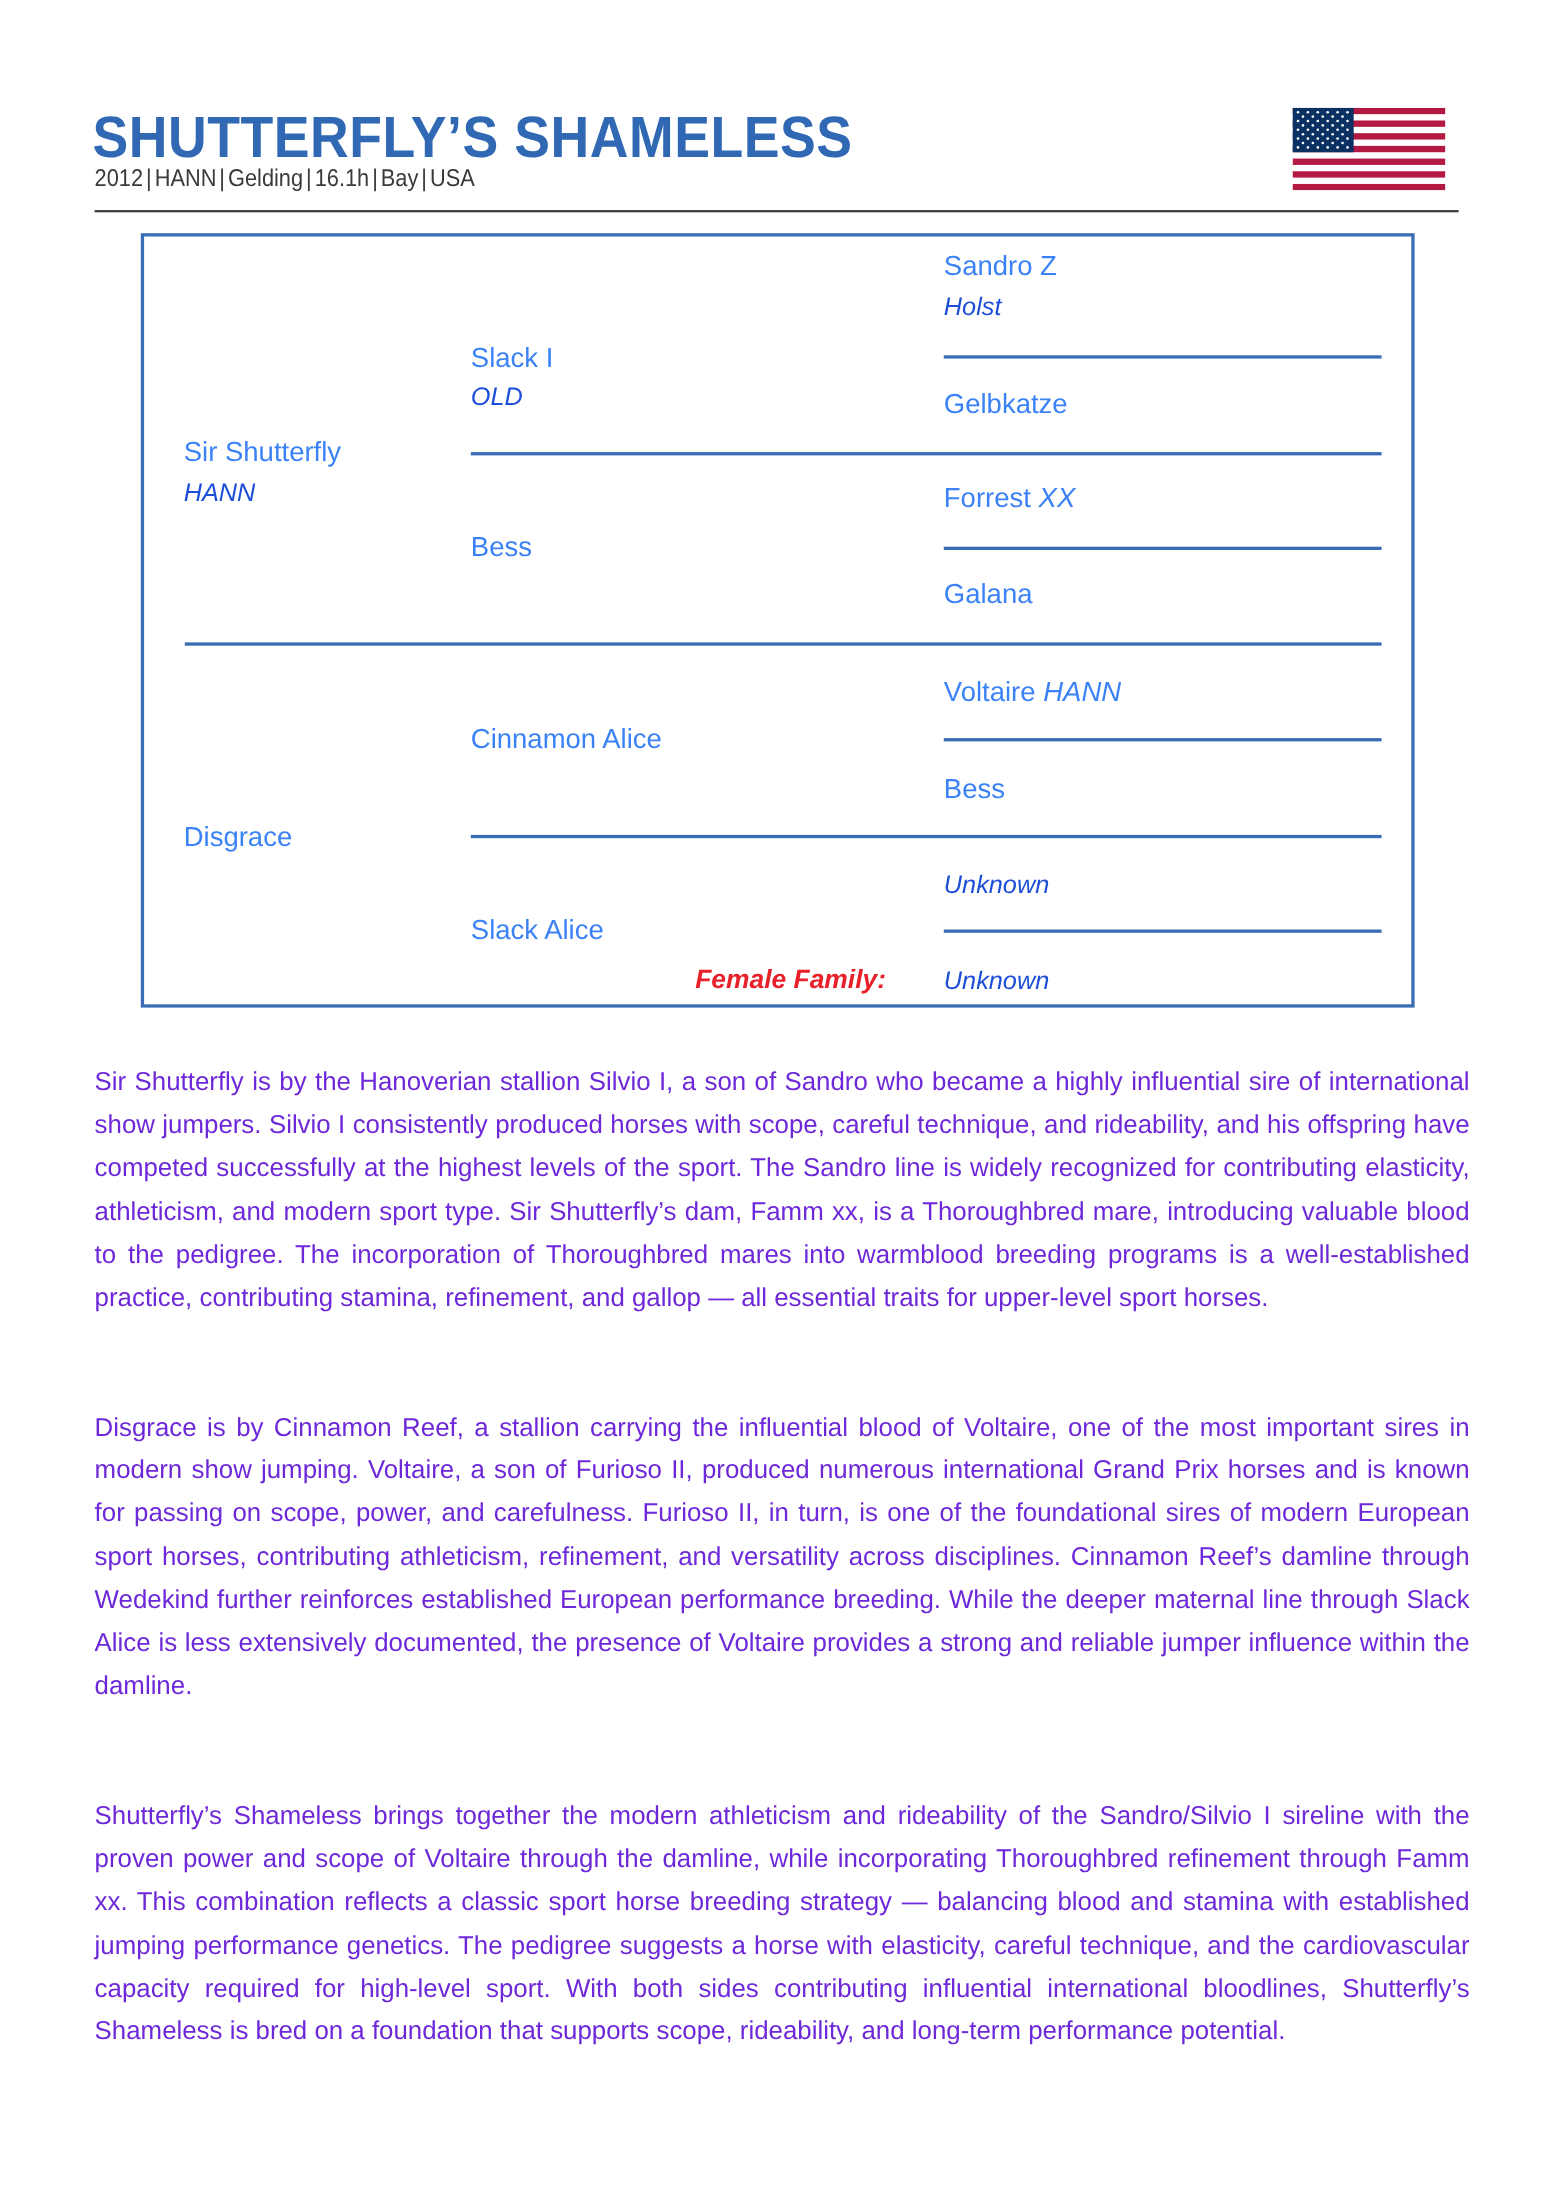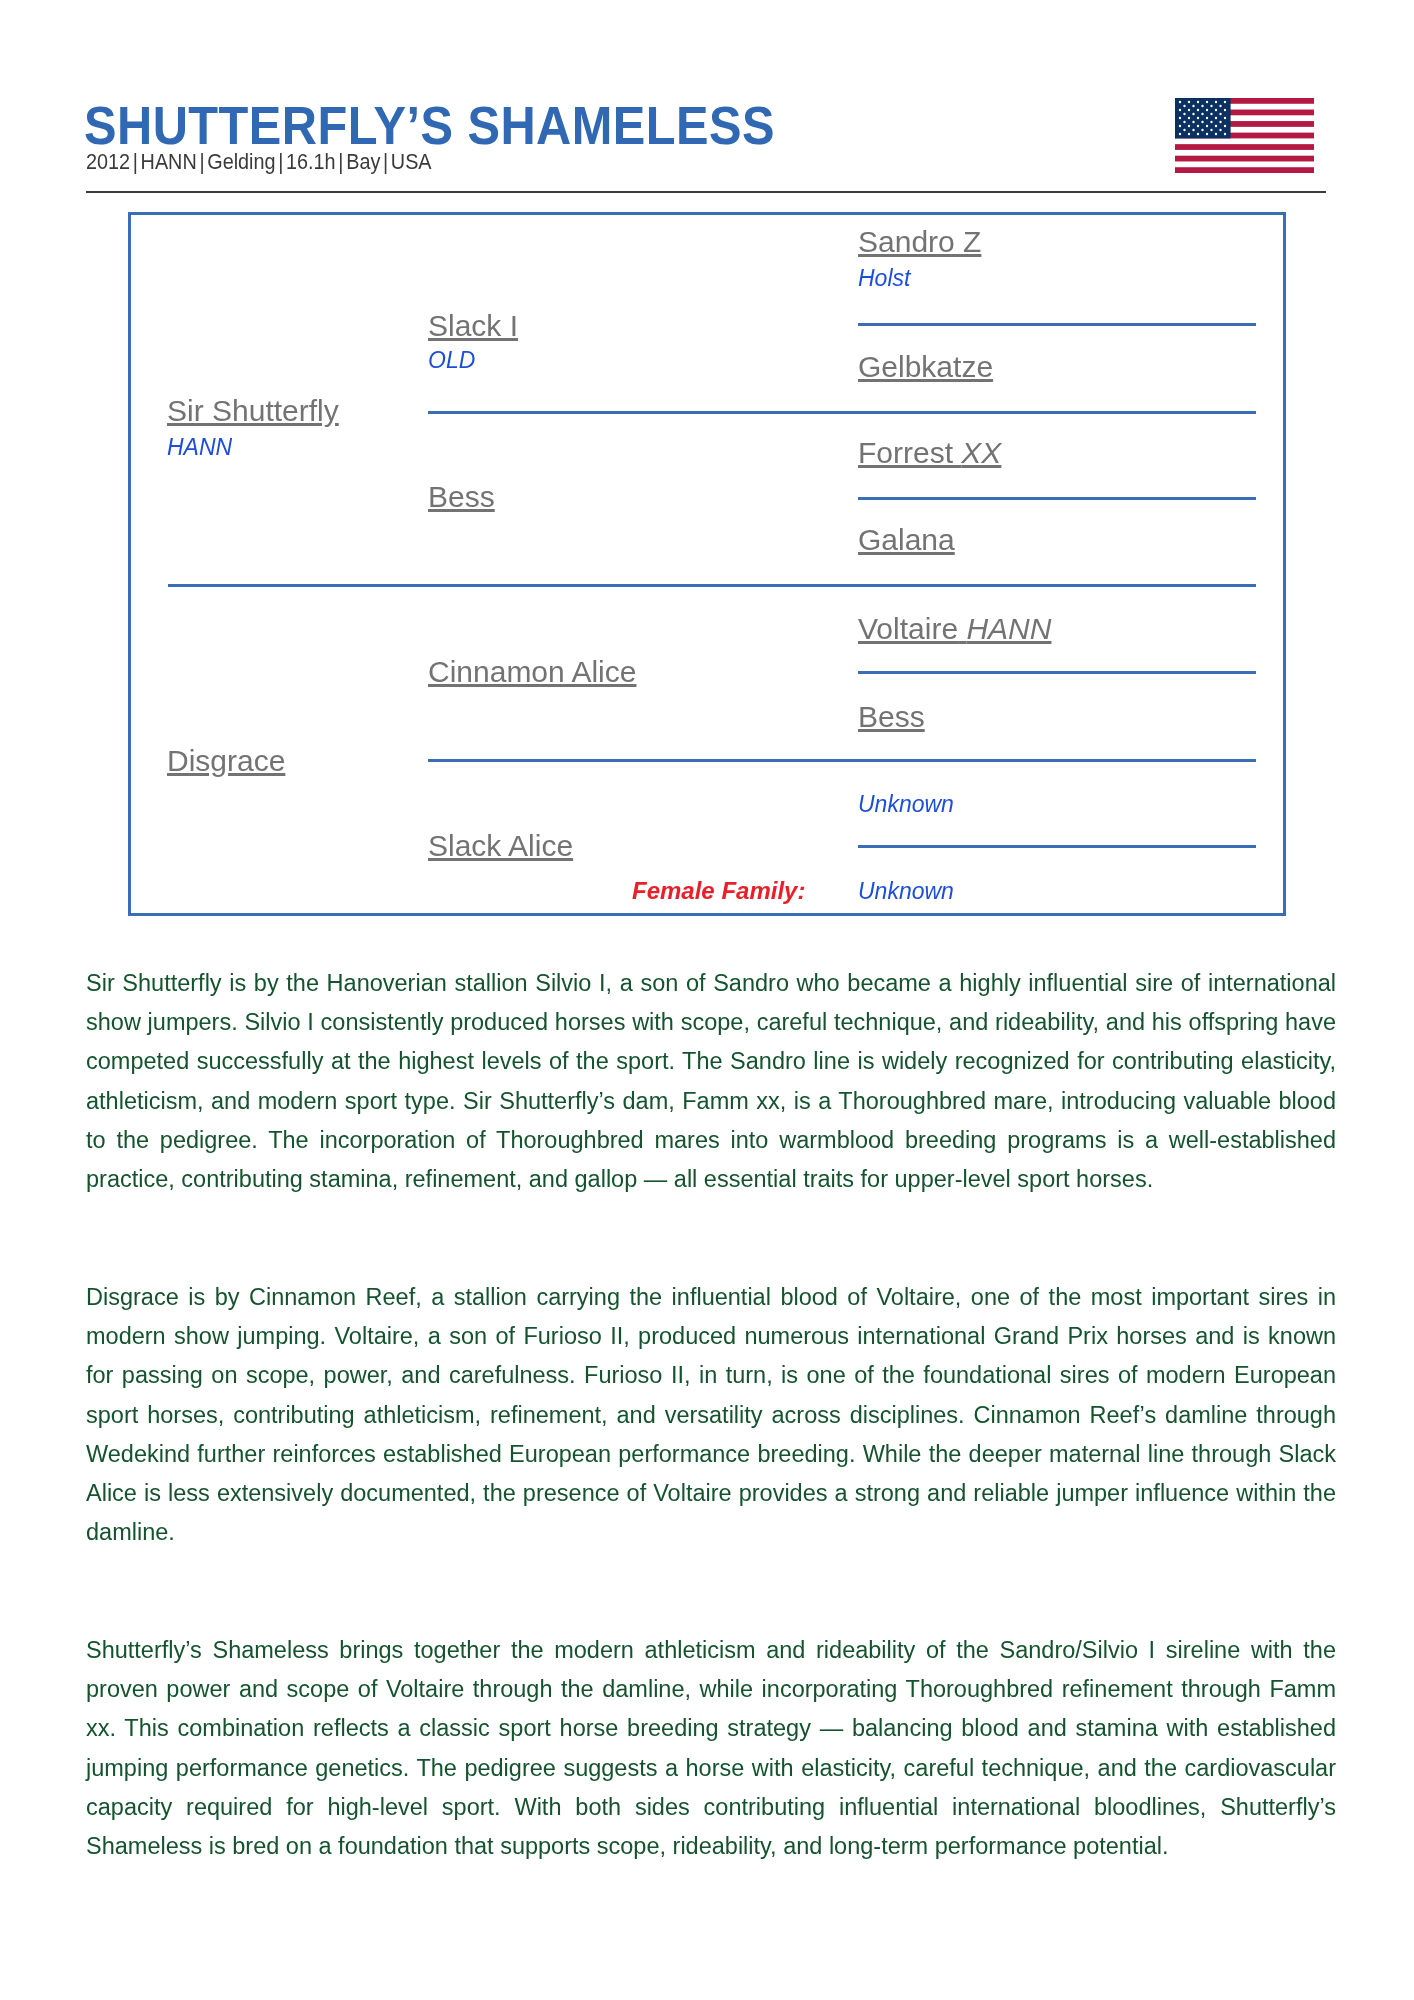--- a/index.html
+++ b/index.html
@@ -67,26 +67,25 @@
     border: 3px solid #3a6db5;
     box-sizing: content-box;
   }
   .ped-line {
     position: absolute;
     height: 3px;
     background: #3a6db5;
   }
   .ped-name {
     position: absolute;
-    font-size: 30px;
+    font-size: 25px;
     line-height: 30px;
-    color: #737373;
+    color: #3b82f6;
     white-space: nowrap;
     transform: translateY(-50%);
-    text-decoration: underline;
   }
   .ped-name .reg { font-style: italic; }
   .ped-sub {
     position: absolute;
     font-size: 23px;
     line-height: 30px;
     font-style: italic;
     color: #1d4ed8;
     white-space: nowrap;
     transform: translateY(-50%);
@@ -102,21 +101,21 @@
     transform: translateY(-50%);
   }
 
   
   .body-text {
     left: 86px;
     width: 1250px;
     font-size: 23.5px;
     line-height: 39.2px;
     text-align: justify;
-    color: #14532d;
+    color: #6d28d9;
     margin: 0;
   }
 </style>
 </head>
 <body>
 
 <div class="abs title">SHUTTERFLY’S SHAMELESS</div>
 
 <div class="abs subtitle">
   <span>2012</span><span class="sep">|</span><span>HANN</span><span class="sep">|</span><span>Gelding</span><span class="sep">|</span><span>16.1h</span><span class="sep">|</span><span>Bay</span><span class="sep">|</span><span>USA</span>

